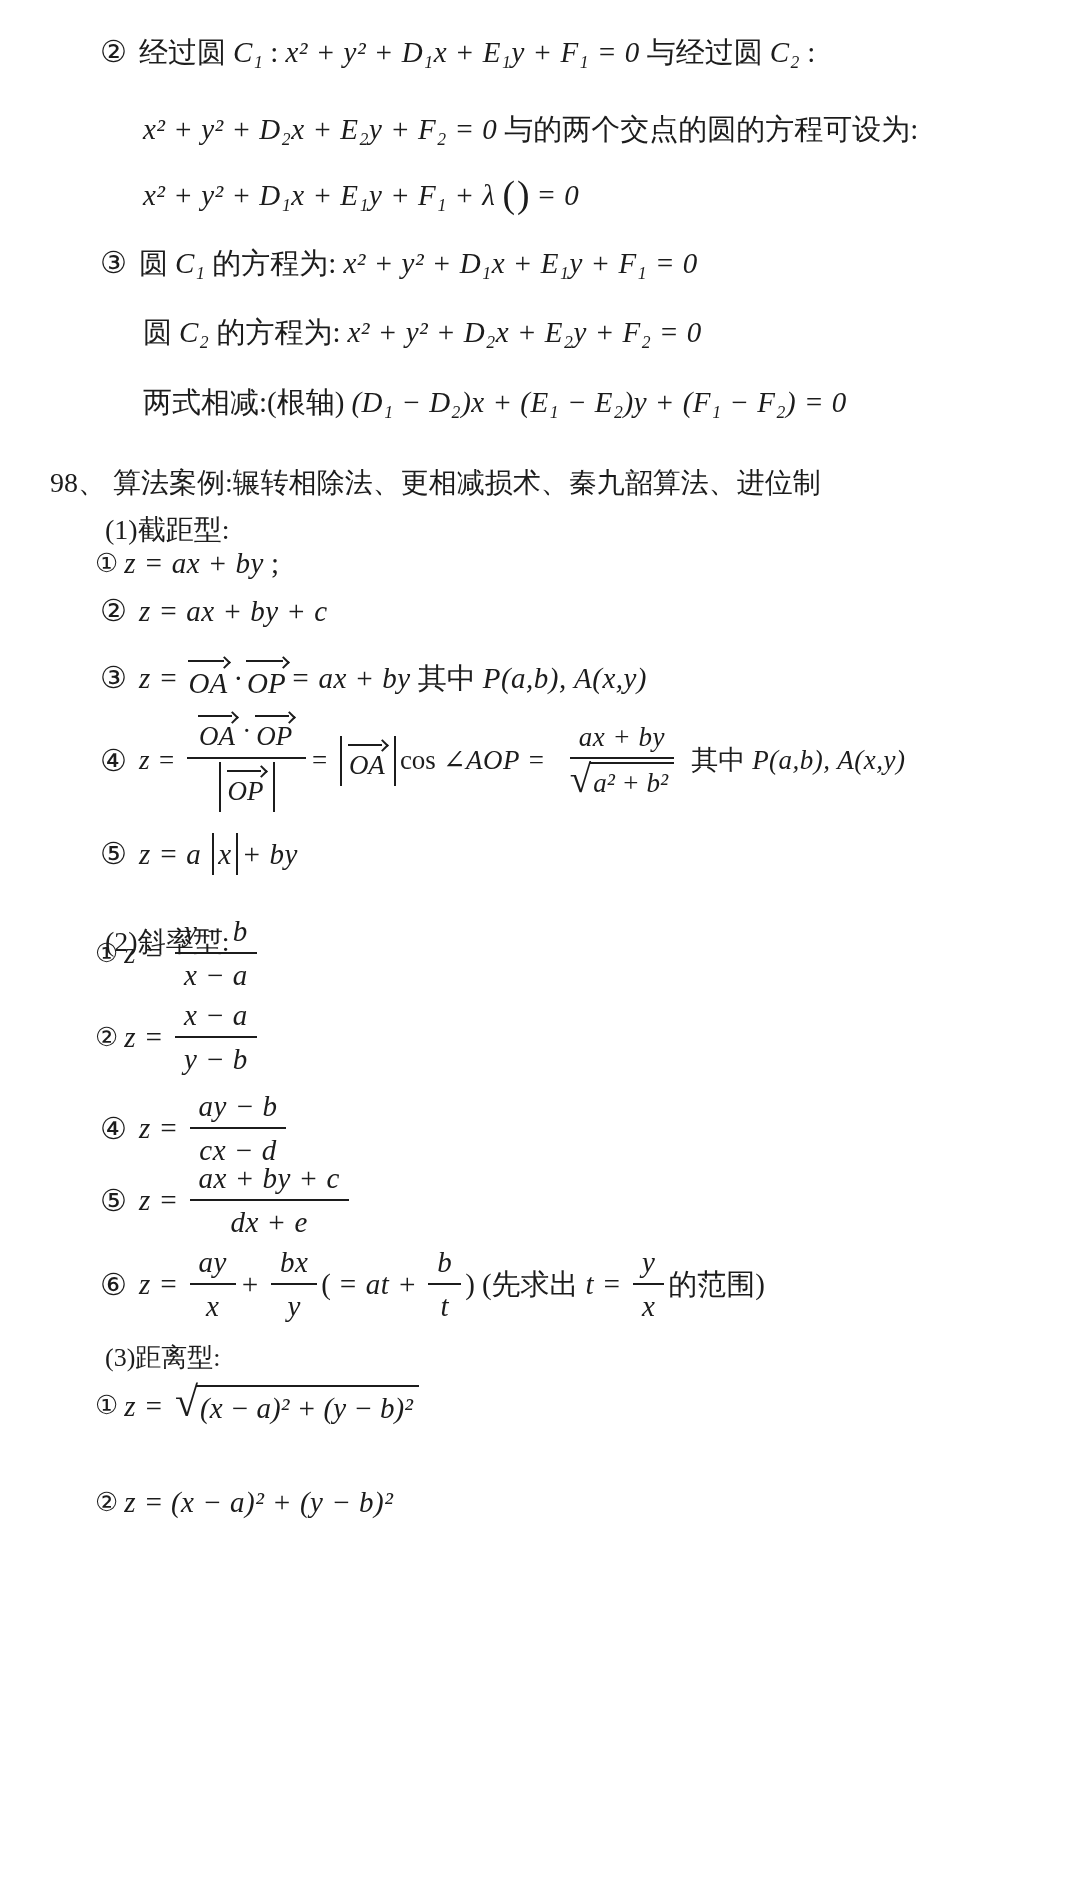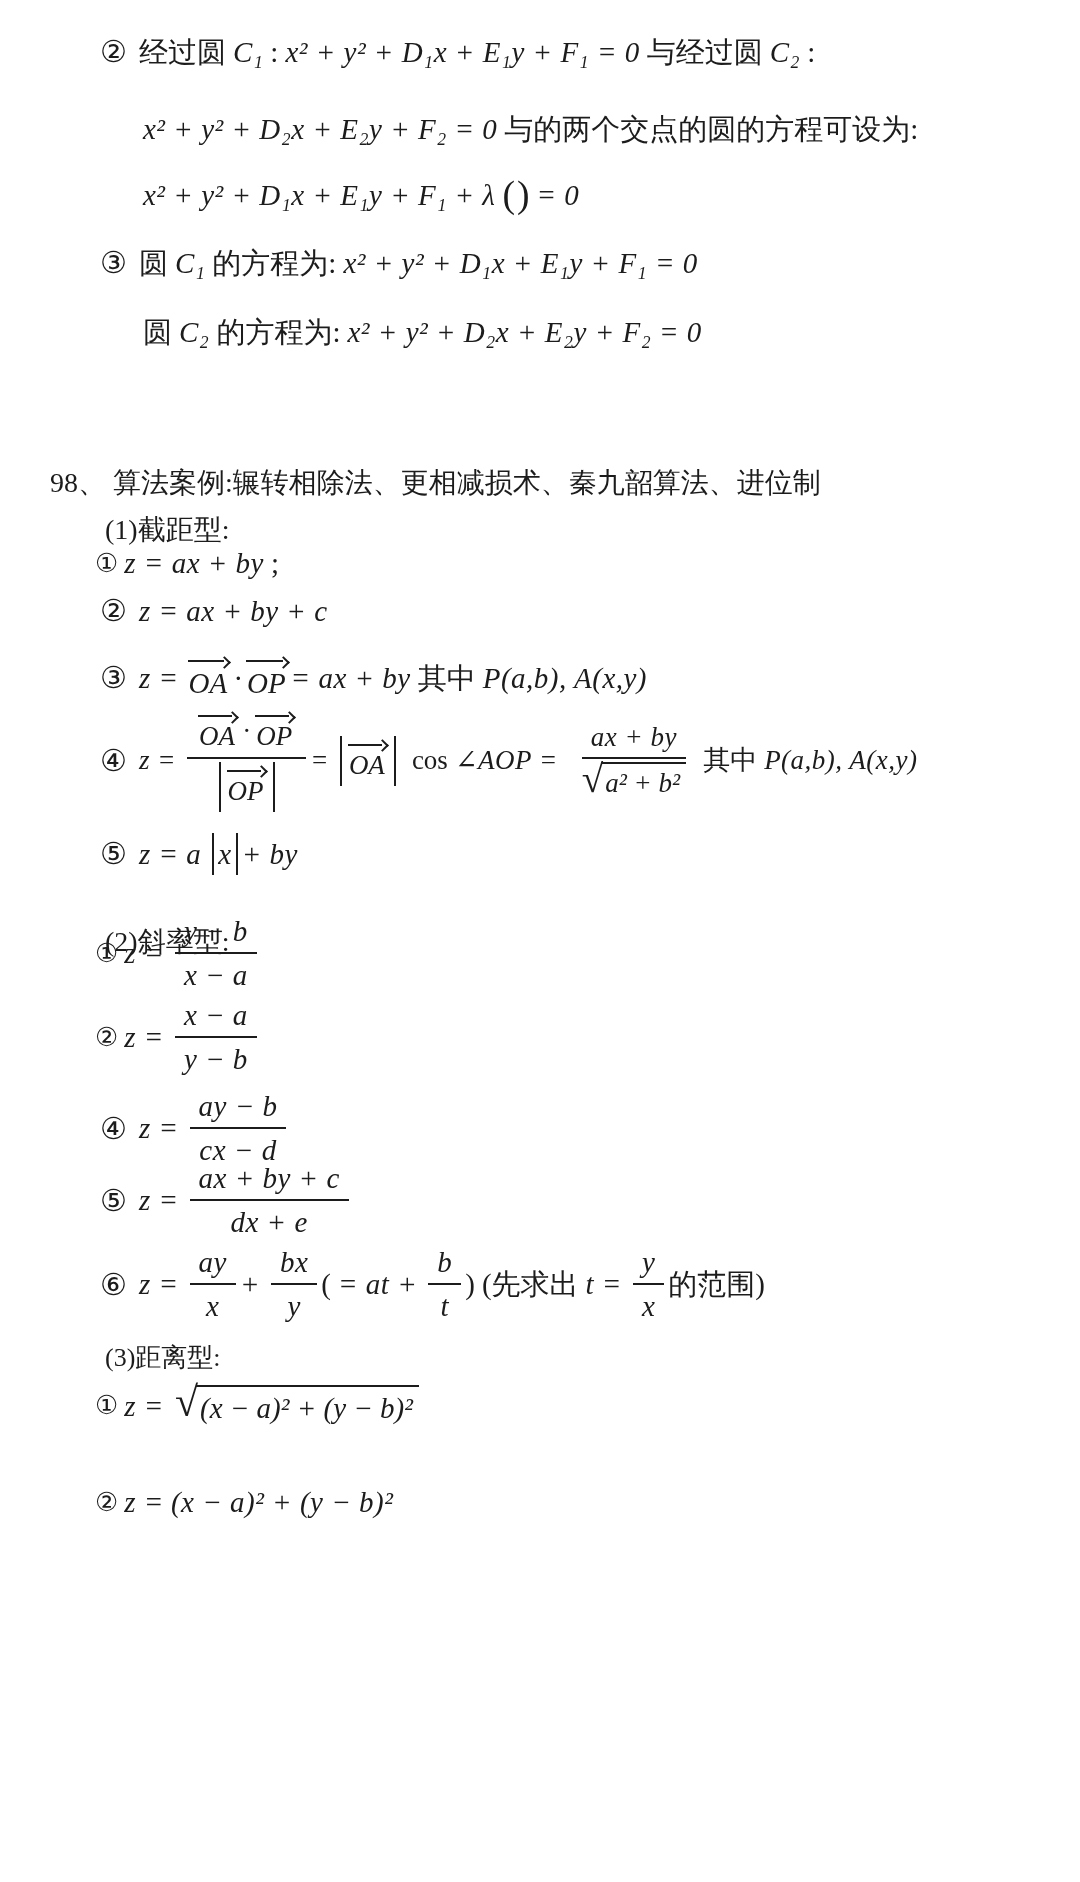--- a/index.html
+++ b/index.html
@@ -5,21 +5,21 @@
   html,body{margin:0;padding:0;background:#ffffff;}
   .page{position:relative;width:1080px;height:1882px;background:#fff;color:#1c1c1c;
         font-family:"Liberation Serif","DejaVu Serif",serif;overflow:hidden;}
   .line{position:absolute;display:flex;align-items:center;white-space:nowrap;
         font-size:29px;line-height:1.25;}
   .line>*{margin-right:7px;}
   .num{font-family:"DejaVu Sans","Liberation Sans",sans-serif;font-style:normal;
        font-size:30px;margin-right:12px;}
   .cjk{font-style:normal;}
   .math{font-style:italic;font-family:"Liberation Serif","DejaVu Serif",serif;letter-spacing:.5px;}
-  .rm{font-style:normal;margin-left:12px;}
+  .rm{font-style:normal;}
   .bigp{font-style:normal;font-size:1.3em;font-weight:400;transform:translateY(-1px);}
   
   .frac{display:inline-flex;flex-direction:column;align-items:center;vertical-align:middle;margin:0 4px;}
   .frac .fnum{display:block;padding:0 9px 3px;border-bottom:2px solid #1c1c1c;text-align:center;}
   .frac .fden{display:block;padding:3px 9px 0;text-align:center;}
   
   .vec{position:relative;display:inline-block;font-style:italic;padding:10px 4px 0 2px;margin:0 1px;}
   .vec::before{content:"";position:absolute;top:5px;left:1px;right:7px;border-top:2px solid #1c1c1c;}
   .vec::after{content:"";position:absolute;top:2.5px;right:2px;width:7px;height:7px;
               border-top:2px solid #1c1c1c;border-right:2px solid #1c1c1c;transform:rotate(45deg);}
@@ -67,20 +67,24 @@
     <span class="math">x² + y² + D₁x + E₁y + F₁ = 0</span>
   </div>
 
   <div class="line" style="left:143px;top:314px">
     <span class="cjk">圆</span>
     <span class="math">C₂</span>
     <span class="cjk">的方程为:</span>
     <span class="math">x² + y² + D₂x + E₂y + F₂ = 0</span>
   </div>
 
+  <div class="line" style="left:143px;top:384px">
+    <span class="cjk">两式相减:(根轴)</span>
+    <span class="math">(D₁ − D₂)x + (E₁ − E₂)y + (F₁ − F₂) = 0</span>
+  </div>
 
   <div class="line" style="left:50px;top:465px;font-size:28px">
     <span class="cjk">98、</span>
     <span class="cjk">算法案例:辗转相除法、更相减损术、秦九韶算法、进位制</span>
   </div>
 
 
   <div class="line" style="left:105px;top:512px;font-size:28px">
     <span class="cjk">(1)截距型:</span>
   </div>

